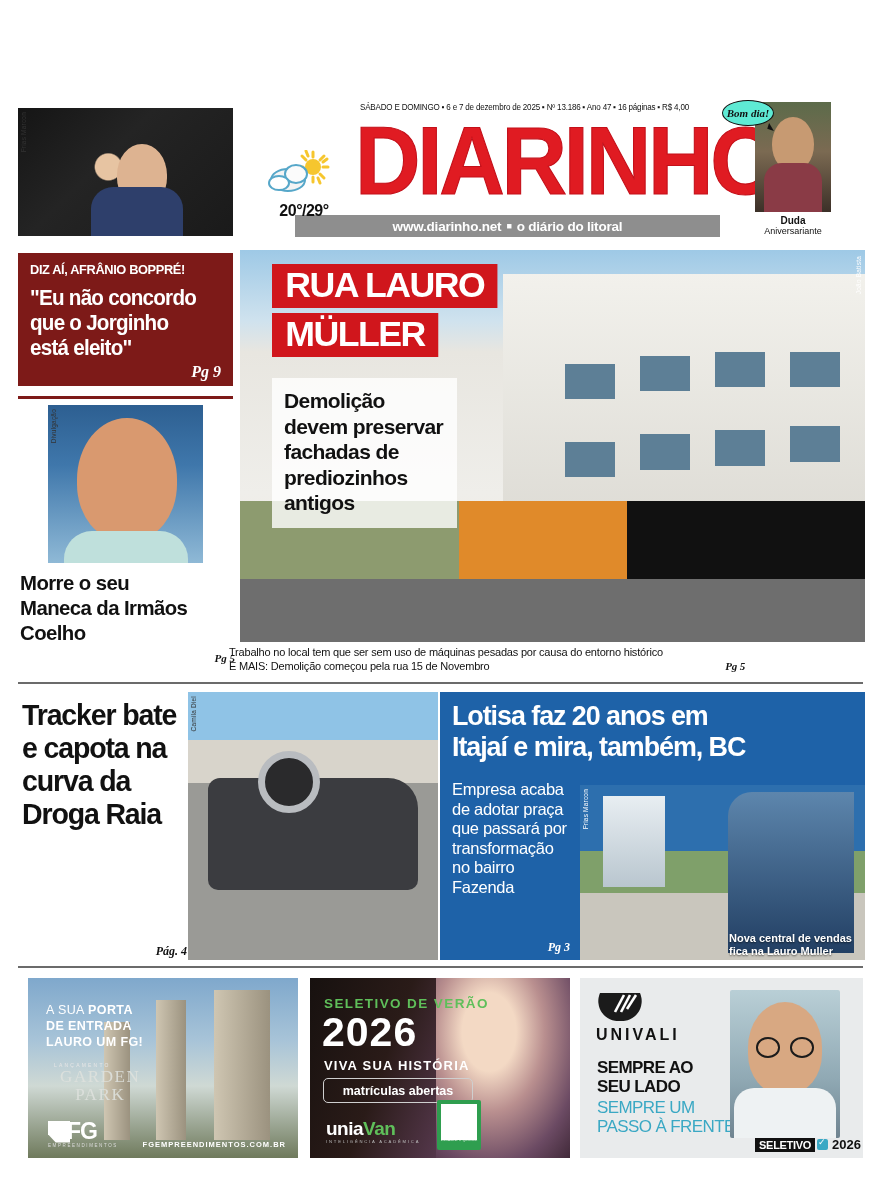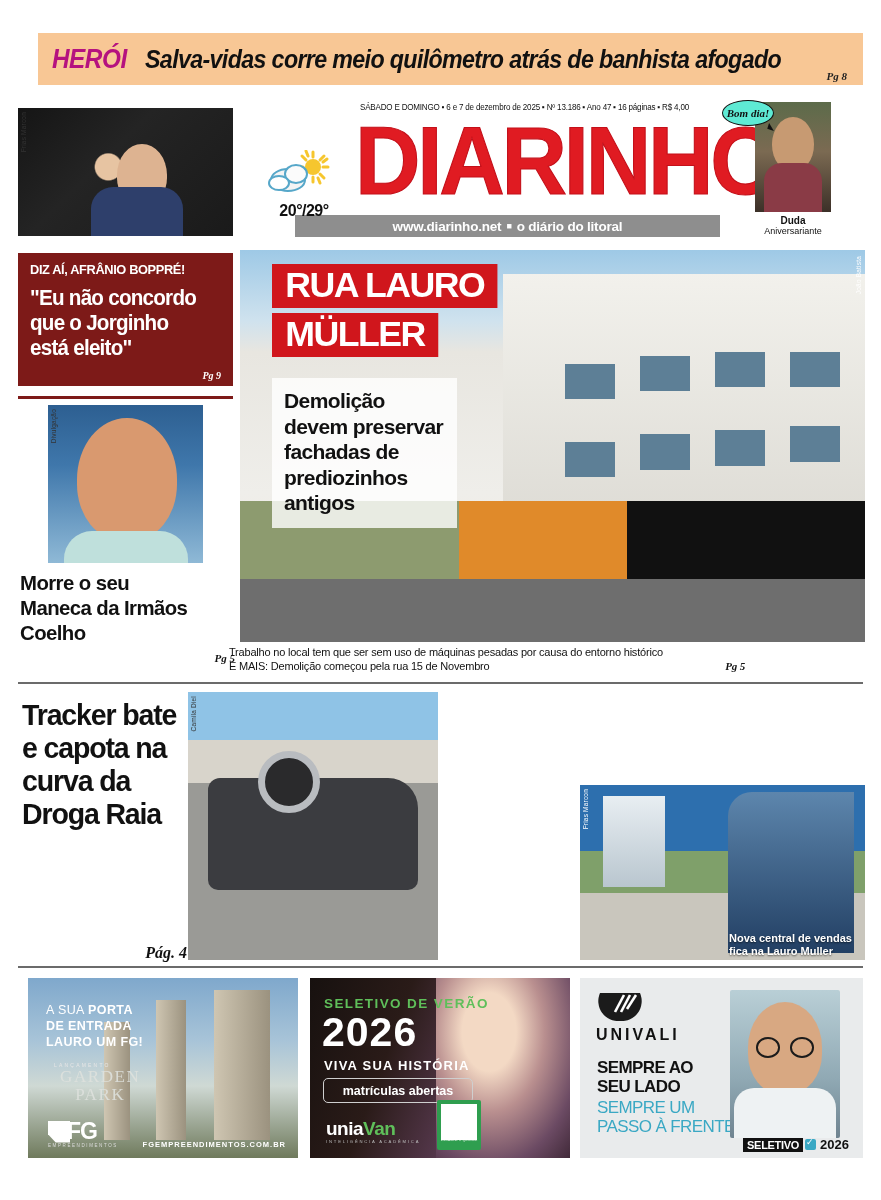--- a/index.html
+++ b/index.html
@@ -92,21 +92,21 @@
     position:absolute; left:18px; top:253px; width:215px; height:133px;
     background:#7d1a18; color:#fff; padding:9px 12px 0 12px;
   }
   .quotebox .kicker{ font-weight:bold; font-size:13.5px; letter-spacing:-0.4px; transform:scaleX(.95); transform-origin:left; }
   .quotebox .quote{
     margin-top:9px; font-weight:bold; font-size:21.5px; line-height:25px;
     letter-spacing:-0.8px; transform:scaleX(.96); transform-origin:left;
   }
   .quotebox .pg{
     position:absolute; right:12px; bottom:5px; font-style:italic; font-weight:bold;
-    font-size:10px; font-family:"Liberation Serif", serif;
+    font-size:16px; font-family:"Liberation Serif", serif;
   }
   .manecaphoto{ position:absolute; left:48px; top:405px; width:155px; height:158px; overflow:hidden; }
   .maneca-hl{
     position:absolute; left:20px; top:570px; width:215px;
     font-weight:bold; font-size:21px; line-height:25px; letter-spacing:-0.6px;
     transform:scaleX(.97); transform-origin:left;
   }
   .maneca-pg{
     position:absolute; right:10px; top:652px;
     font-style:italic; font-weight:bold; font-size:11px; font-family:"Liberation Serif", serif;
@@ -136,21 +136,21 @@
 
   
   .hrule{ position:absolute; left:18px; width:845px; height:2px; background:#6b6b6b; }
   .tracker-hl{
     position:absolute; left:22px; top:698px; width:165px;
     font-weight:bold; font-size:30px; line-height:33px; letter-spacing:-1.2px;
     transform:scaleX(.95); transform-origin:left;
   }
   .tracker-pg{
     position:absolute; left:22px; top:944px; width:165px; text-align:right;
-    font-style:italic; font-weight:bold; font-size:16px; font-family:"Liberation Serif", serif;
+    font-style:italic; font-weight:bold; font-size:12px; font-family:"Liberation Serif", serif;
   }
   .trackerphoto{ position:absolute; left:188px; top:692px; width:250px; height:268px; overflow:hidden; }
 
   .lotisa{
     position:absolute; left:440px; top:692px; width:425px; height:268px;
     background:#1e62a8; color:#fff; padding:8px 10px 0 12px; overflow:hidden;
   }
   .lotisa .hl{
     font-weight:bold; font-size:28px; line-height:31px; letter-spacing:-1.1px;
     transform:scaleX(.96); transform-origin:left;
@@ -207,21 +207,21 @@
   .uv-person{ position:absolute; right:-6px; top:0; width:140px; height:180px;
       background:radial-gradient(ellipse at 38% 30%, #f3d9c4 0 22%, #b98f8f 45%, #6b4a63 75%, #3a2432 100%); }
 
   
   .uvl-bg{ position:absolute; inset:0; background:#e9ebec; }
   .uvl-logo{ position:absolute; left:18px; top:14px; }
   .uvl-name{ position:absolute; left:16px; top:48px; font-weight:bold; font-size:16px; letter-spacing:3px; color:#111; }
   .uvl-t1{ position:absolute; left:17px; top:80px; font-weight:bold; font-size:17px; line-height:19px; letter-spacing:-.6px; color:#111; }
   .uvl-t2{ position:absolute; left:17px; top:120px; font-weight:normal; font-size:17px; line-height:19px; letter-spacing:-.6px; color:#3aa8c4; }
   .uvl-photo{ position:absolute; left:150px; top:12px; width:110px; height:148px; overflow:hidden; border-radius:2px; }
-  .uvl-sel{ position:absolute; right:14px; bottom:6px; display:flex; align-items:center;margin-top:20px; }
+  .uvl-sel{ position:absolute; right:2px; bottom:6px; display:flex; align-items:center;margin-top:20px; }
   .uvl-sel .w{ background:#111; color:#fff; font-weight:bold; font-size:11px; padding:1px 4px; letter-spacing:-.3px; }
   .uvl-sel .y{ color:#111; font-weight:bold; font-size:13px; margin-left:4px; }
   .uvl-check{ width:11px; height:11px; background:#3aa8c4; border-radius:2px; display:inline-block; margin-left:2px; position:relative; }
   .uvl-check:after{ content:"✓"; position:absolute; left:1px; top:-2px; color:#fff; font-size:9px; }
 
   
   .ph-radio{ position:absolute; inset:0; background:
       radial-gradient(circle at 42% 46%, #e7c4a2 0 9%, rgba(0,0,0,0) 10%),
       linear-gradient(135deg,#151515 0%,#242424 40%,#1a1a1a 100%); }
   .ph-radio:before{ content:""; position:absolute; left:46%; top:28%; width:50px; height:62px; border-radius:50% 50% 45% 45%; background:#ddb391; }
@@ -260,25 +260,20 @@
       background:#eef2f3; border-radius:20px 20px 0 0; }
   .glasses{ position:absolute; left:24%; top:32%; width:52%; height:14%; z-index:3; }
   .glasses span{ position:absolute; top:0; width:42%; height:100%; border:2px solid #1b1b1b; border-radius:50%; }
   .glasses span:first-child{ left:0; } .glasses span:last-child{ right:0; }
 </style>
 </head>
 <body>
 
 <div class="page">
 
-  <div class="topbanner">
-    <span class="heroi">HERÓI</span>
-    <span class="htext">Salva-vidas corre meio quilômetro atrás de banhista afogado</span>
-    <span class="pg">Pg 8</span>
-  </div>
 
   <div class="masthead">
     <div class="dateline">SÁBADO E DOMINGO ▪ 6 e 7 de dezembro de 2025 ▪ Nº 13.186 ▪ Ano 47 ▪ 16 páginas ▪ R$ 4,00</div>
     <div class="logoword">DIARINHO</div>
     <div class="urlbar">
       <span>www.diarinho.net</span>
       <span class="dot">■</span>
       <span>o diário do litoral</span>
     </div>
   </div>
@@ -378,20 +373,28 @@
 
   <div class="hrule" style="top:682px;"></div>
 
   <div class="tracker-hl">Tracker bate e capota na curva da Droga Raia</div>
   <div class="tracker-pg">Pág. 4</div>
   <div class="trackerphoto">
     <div class="ph-track"></div>
     <span class="cred-v" style="left:2px; top:4px;">Camila Diel</span>
   </div>
 
+  <div class="lotisa">
+    <div class="hl">
+      <div>Lotisa faz 20 anos em</div>
+      <div>Itajaí e mira, também, BC</div>
+    </div>
+    <div class="sub">Empresa acaba de adotar praça que passará por transformação no bairro Fazenda</div>
+    <div class="pg">Pg 3</div>
+  </div>
   <div class="lotisaphoto">
     <div class="ph-lotisa"></div>
     <span class="cred-v" style="left:2px; top:4px; color:#fff;">Frias Marcon</span>
     <div class="cap">Nova central de vendas fica na Lauro Muller</div>
   </div>
 
   <div class="hrule" style="top:966px;"></div>
 
   <div class="ad ad1">
     <div class="fg-sky"></div>

